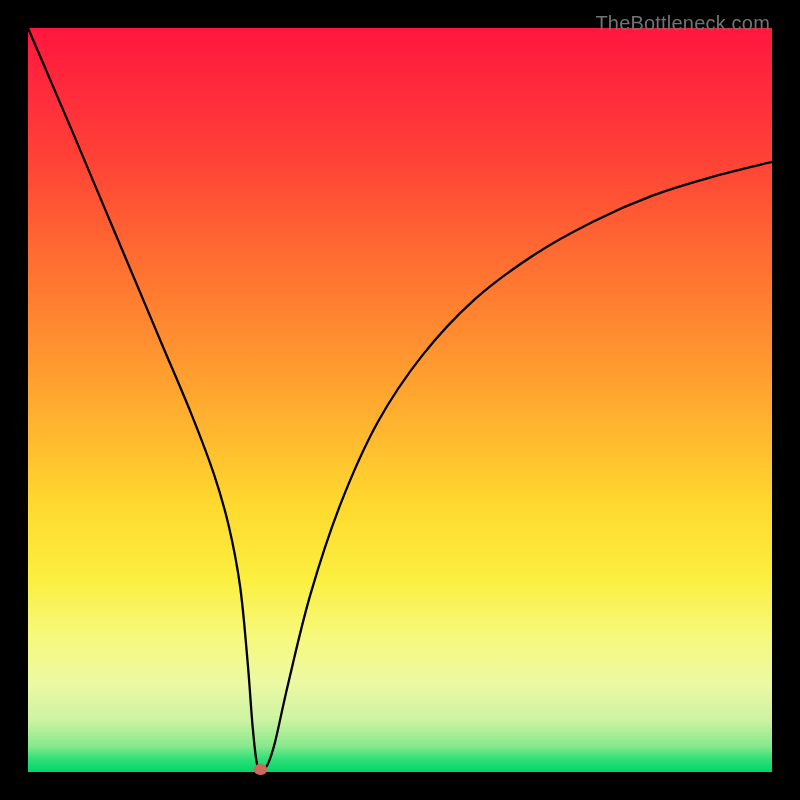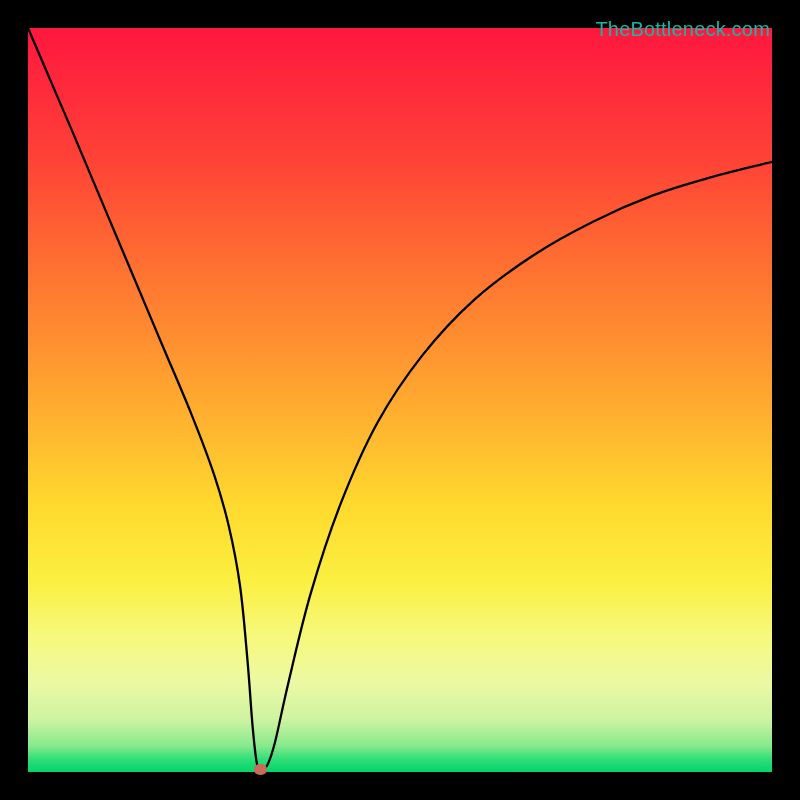--- a/index.html
+++ b/index.html
@@ -39,23 +39,23 @@
         #f6f97e 82%,
         #ecf9a3 88%,
         #cdf3a2 93%,
         #87e98c 96.5%,
         #33df78 98.2%,
         #00d56a 100%
       );
   }
   .watermark {
     position: absolute;
-    top: 18px;
+    top: 12px;
     right: 30px;
-    color: #14b8a6;
+    color: #737373;
     font-size: 20px;
     font-weight: 500;
     letter-spacing: 0.2px;
     user-select: none;
   }
   svg.curve {
     position: absolute;
     left: 0;
     top: 0;
     width: 744px;

